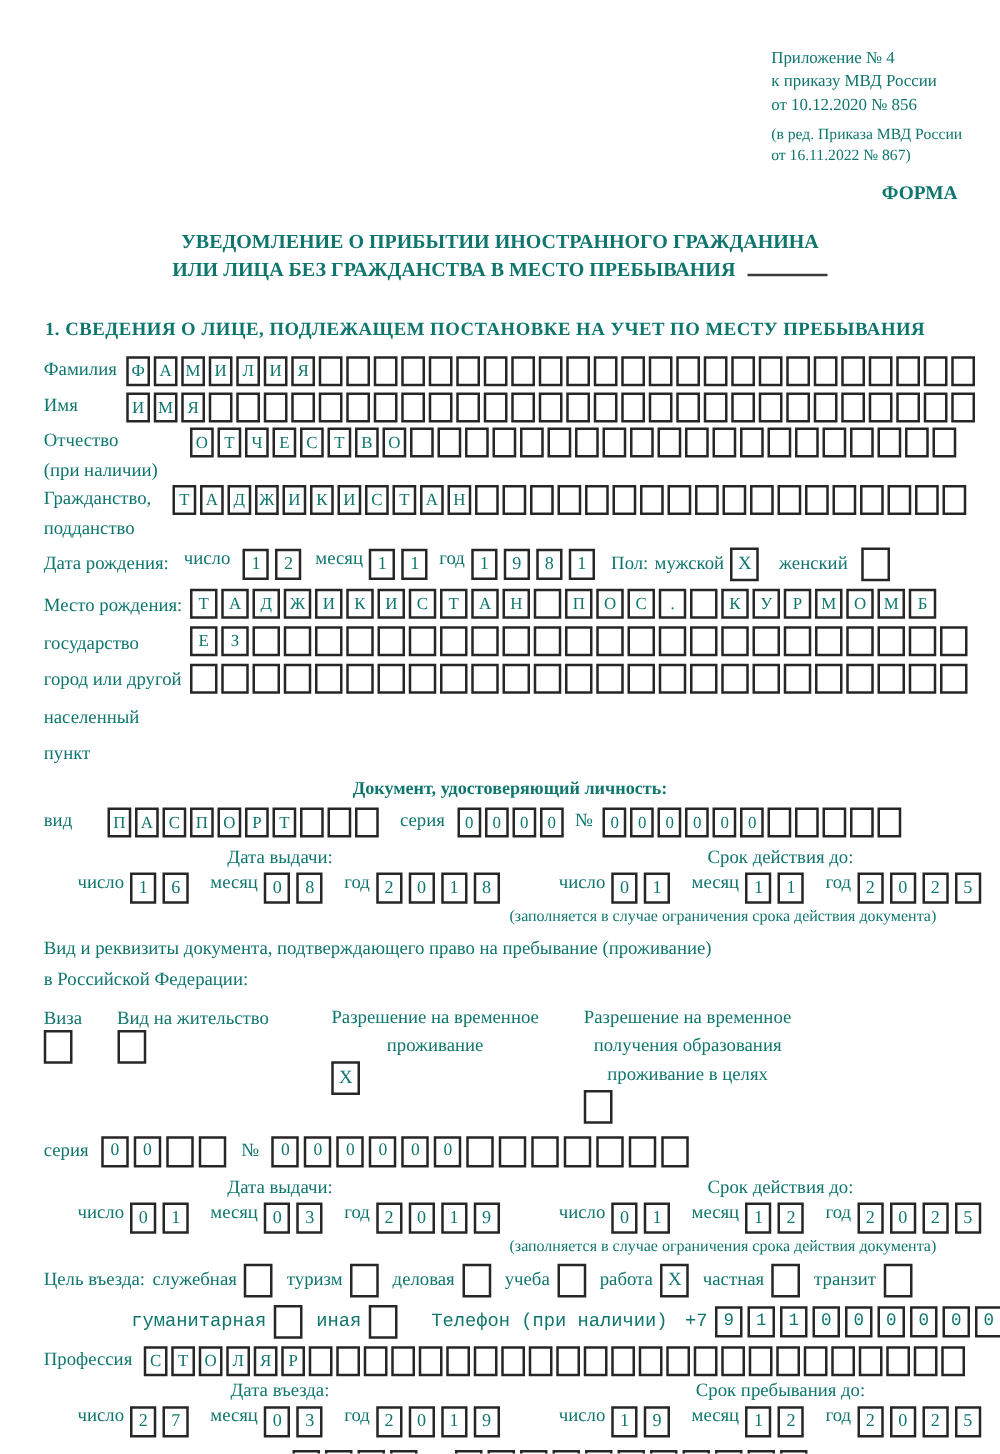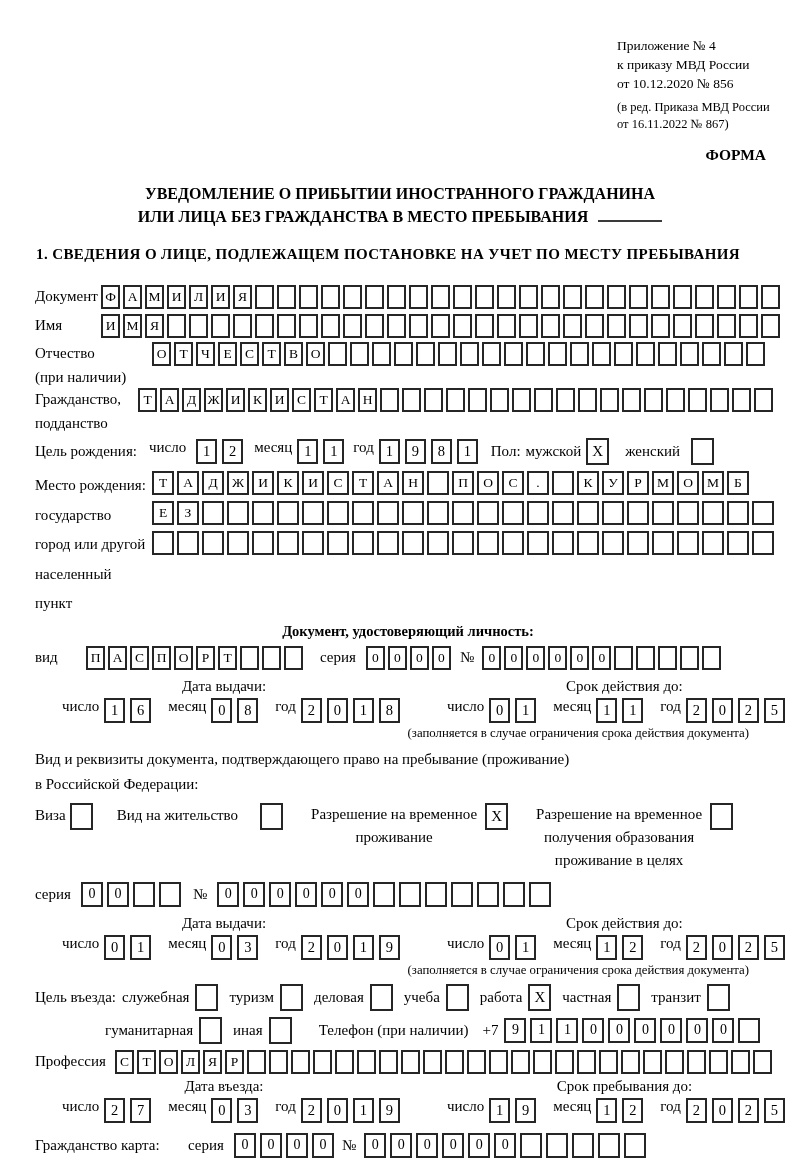--- a/index.html
+++ b/index.html
@@ -1,24 +1,24 @@
 <!DOCTYPE html>
 <html><head>
 <meta charset="utf-8">
 <style>
   html,body{margin:0;padding:0;background:#ffffff;}
   .page{position:relative;width:800px;height:1163px;background:#fff;
-        font-family:"Liberation Serif","DejaVu Serif",serif;color:#000000;overflow:hidden;}
+        font-family:"Liberation Serif","DejaVu Serif",serif;color:#0f766e;overflow:hidden;}
   .annex{position:absolute;left:617px;top:36px;font-size:13.5px;line-height:19px;}
   .annex .edition{margin-top:6px;font-size:12.5px;line-height:17px;}
   .forma{position:absolute;right:34px;top:146px;font-weight:bold;font-size:15.5px;}
   .title{position:absolute;left:0;right:0;top:182px;text-align:center;font-weight:bold;
          font-size:16px;line-height:23px;}
   .t-underline{display:inline-block;width:64px;border-bottom:2px solid #3a3a3a;margin-left:10px;}
-  .sect{position:absolute;left:36px;top:246px;font-weight:bold;font-size:15px;letter-spacing:.4px;white-space:nowrap;}
+  .sect{position:absolute;left:36px;top:256px;font-weight:bold;font-size:15px;letter-spacing:.4px;white-space:nowrap;}
   .content{position:absolute;left:35px;top:280px;width:746px;}
 
   .cell,.dbox,.cbox{display:inline-flex;align-items:center;justify-content:center;
         box-sizing:border-box;border:2px solid #262626;background:#fff;flex:0 0 auto;}
   .cell{width:19px;height:24px;margin-right:3px;font-size:13.5px;}
   .cell.wide{width:22px;}
   .cell.big{width:22px;height:25px;margin-right:4px;font-size:14px;}
   .dbox{width:21px;height:25px;margin-right:5px;font-size:14.5px;}
   .cbox{width:23px;height:27px;font-size:15px;}
 
@@ -46,21 +46,21 @@
   .dhalf-l{width:378px;flex:0 0 378px;}
   .dhalf-r{flex:1;padding-left:34px;}
   .dtitle{text-align:center;font-size:15px;margin-bottom:3px;white-space:nowrap;}
   .dline{display:flex;align-items:center;}
   .dline .grp{margin-right:12px;}
   .ind27{padding-left:27px;}
   .note{font-size:12.8px;text-align:right;padding-right:32px;margin:3px 0 6px;white-space:nowrap;}
 
   .res-intro{font-size:15px;line-height:25px;}
   .res-opts{display:flex;align-items:flex-start;margin:6px 0 10px;}
-  .res-opt{display:flex;align-items:flex-start;margin-right:16px;}
+  .res-opt{display:flex;align-items:flex-start;margin-right:16px;flex-direction:column;}
   .res-opt .lbl-inline{font-size:15px;margin-right:8px;padding-top:4px;white-space:nowrap;}
   .ml-lines{text-align:center;font-size:15px;line-height:23px;margin-right:8px;}
 
   .opt{display:inline-flex;align-items:center;margin-right:11px;}
   .opt-label{margin-right:6px;font-size:15px;white-space:nowrap;}
   .purpose-row{display:flex;align-items:center;margin-bottom:6px;}
 </style>
 </head>
 <body>
 
@@ -81,21 +81,21 @@
   <div class="title">
     <div>УВЕДОМЛЕНИЕ О ПРИБЫТИИ ИНОСТРАННОГО ГРАЖДАНИНА</div>
     <div><span>ИЛИ ЛИЦА БЕЗ ГРАЖДАНСТВА В МЕСТО ПРЕБЫВАНИЯ</span><span class="t-underline"></span></div>
   </div>
 
   <div class="sect">1. СВЕДЕНИЯ О ЛИЦЕ, ПОДЛЕЖАЩЕМ ПОСТАНОВКЕ НА УЧЕТ ПО МЕСТУ ПРЕБЫВАНИЯ</div>
 
   <div class="content">
 
     <div class="frow mb5" style="margin-top:5px;">
-      <div class="lbl w66">Документ</div>
+      <div class="lbl w66">Фамилия</div>
       <div class="cells">
           <span class="cell">Ф</span>
           <span class="cell">А</span>
           <span class="cell">М</span>
           <span class="cell">И</span>
           <span class="cell">Л</span>
           <span class="cell">И</span>
           <span class="cell">Я</span>
           <span class="cell"></span>
           <span class="cell"></span>
@@ -230,21 +230,21 @@
           <span class="cell"></span>
           <span class="cell"></span>
           <span class="cell"></span>
           <span class="cell"></span>
           <span class="cell"></span>
           <span class="cell"></span>
         </div>
     </div>
 
     <div class="inline-row mb6" style="margin-top:6px;">
-      <span class="dlabel" style="margin-right:12px;">Цель рождения:</span>
+      <span class="dlabel" style="margin-right:12px;">Дата рождения:</span>
       <span class="grp">
           <span class="dlabel" style="margin-right:10px;">число</span>
           <span class="cells">
             <span class="dbox">1</span>
             <span class="dbox">2</span>
           </span>
         </span>
       <span class="grp" style="margin-left:6px;">
           <span class="dlabel">месяц</span>
           <span class="cells">
@@ -602,21 +602,21 @@
             <span class="opt-label">частная</span>
             <span class="cbox"></span>
           </span>
           <span class="opt">
             <span class="opt-label">транзит</span>
             <span class="cbox"></span>
           </span>
         </span>
     </div>
 
-    <div class="purpose-row" style="padding-left:70px;">
+    <div class="purpose-row" style="padding-left:70px;font-family:Liberation Mono, monospace;">
       <span class="inline-row">
           <span class="opt">
             <span class="opt-label">гуманитарная</span>
             <span class="cbox"></span>
           </span>
           <span class="opt">
             <span class="opt-label">иная</span>
             <span class="cbox"></span>
           </span>
         </span>

